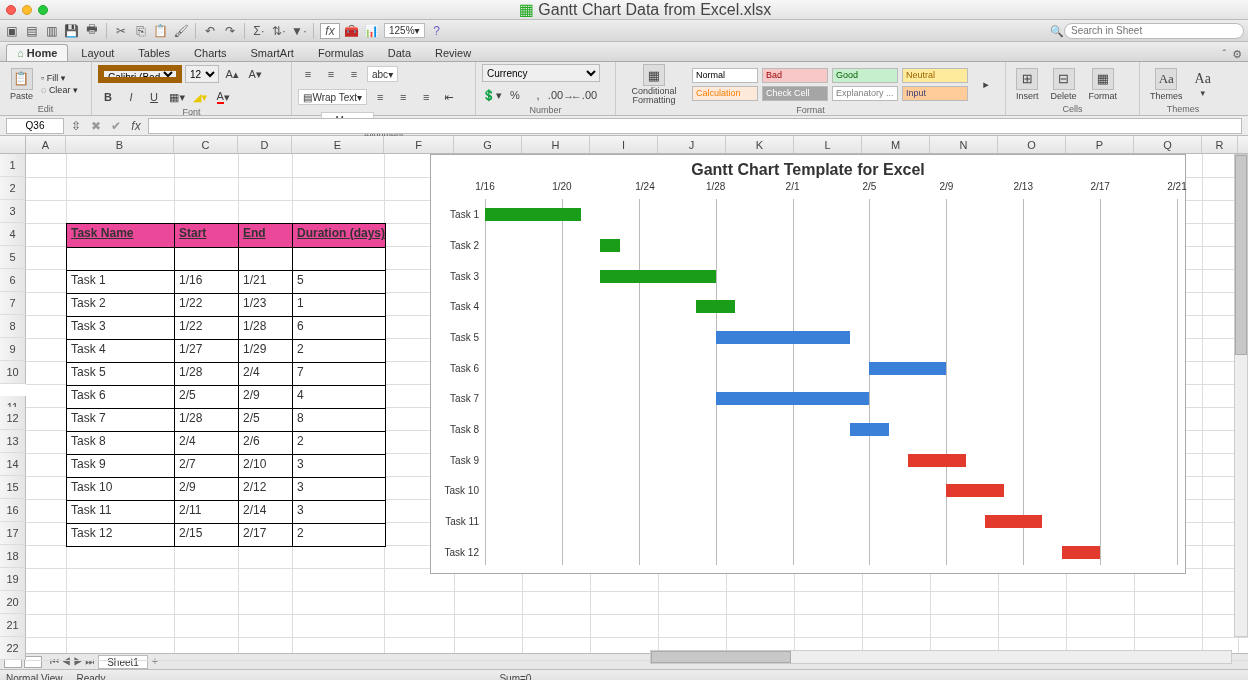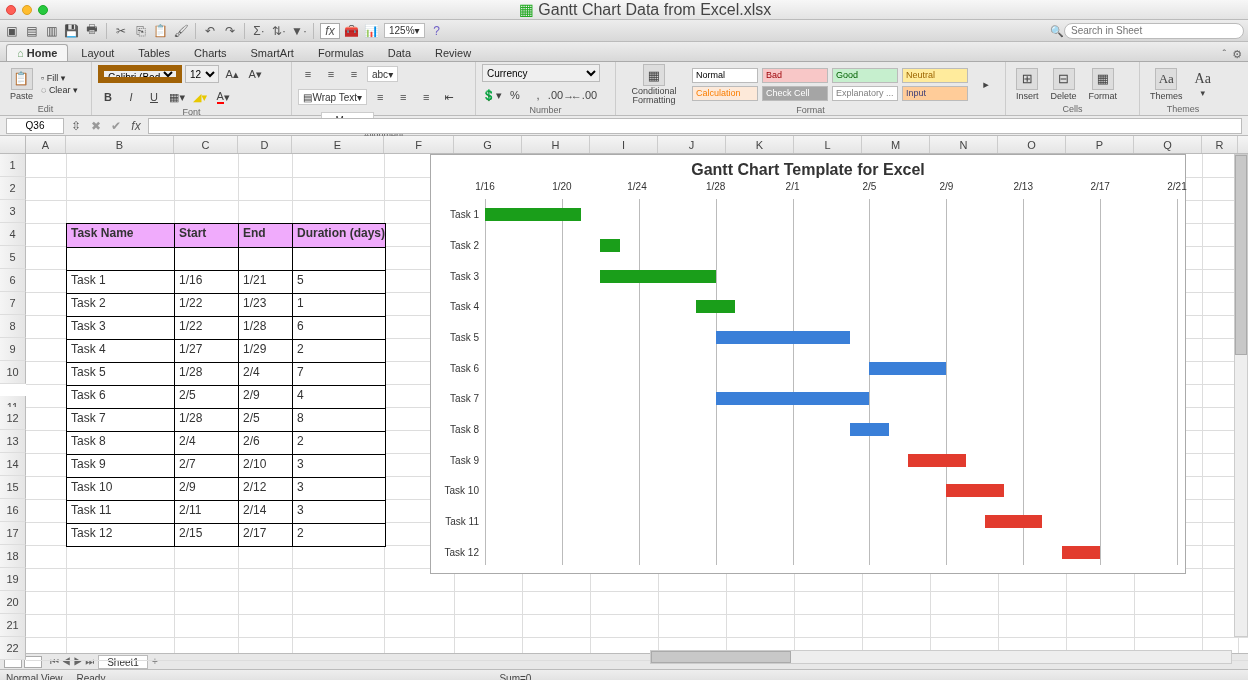--- a/index.html
+++ b/index.html
@@ -49,21 +49,21 @@
   .colhdr { display: flex; height: 18px; background: linear-gradient(#f5f5f5,#e5e5e5); border-bottom: 1px solid #bbb; }
   .corner { width: 26px; border-right: 1px solid #bbb; background: linear-gradient(#f5f5f5,#e5e5e5); }
   .ch { border-right: 1px solid #ccc; text-align: center; font-size: 11px; color: #444; line-height: 18px; }
   .rows { position: absolute; top: 18px; left: 0; right: 0; bottom: 0; }
   .rowhdr { position: absolute; left: 0; width: 26px; background: linear-gradient(90deg,#f5f5f5,#e5e5e5); border-right: 1px solid #bbb; text-align: center; font-size: 11px; color: #444; border-bottom: 1px solid #ddd; height: 23px; line-height: 23px; }
   .gridlines { position: absolute; left: 26px; right: 0; top: 0; bottom: 0; }
   .vline { position: absolute; top: 0; bottom: 0; width: 1px; background: #ddd; }
   .hline { position: absolute; left: 0; right: 0; height: 1px; background: #ddd; }
   
   .datatable { position: absolute; border: 1px solid #000; background: #fff; font-size: 12px; }
-  .datatable .thead { display: flex; background: #f0abfc; font-weight: bold; height: 23px; }
+  .datatable .thead { display: flex; background: #ec4899; font-weight: bold; height: 23px; text-decoration: underline; }
   .datatable .tr { display: flex; height: 23px; border-top: 1px solid #000; }
   .datatable .td { border-right: 1px solid #000; padding: 2px 4px; overflow: hidden; white-space: nowrap; }
   .datatable .td:last-child { border-right: none; }
   
   .chart { position: absolute; background: #fff; border: 1px solid #aaa; }
   .chart .ctitle { text-align: center; font-weight: bold; font-size: 16px; padding: 6px 0 2px 0; }
   .chart .plot { position: absolute; left: 54px; right: 10px; top: 44px; bottom: 8px; }
   .chart .xlbl { position: absolute; top: -18px; font-size: 10px; color: #333; transform: translateX(-50%); }
   .chart .ylbl { position: absolute; left: -50px; font-size: 10px; color: #333; width: 44px; text-align: right; transform: translateY(-50%); }
   .chart .vgrid { position: absolute; top: 0; bottom: 0; width: 1px; background: #bbb; }
@@ -428,21 +428,21 @@
       </div>
 
     <div class="chart" id="chart" style="left:430px;top:0px;width:756px;height:420px;">
       <div class="ctitle">Gantt Chart Template for Excel</div>
       <div class="plot" id="plot">
           <div class="vgrid" style="left: 0px;"></div>
           <div class="xlbl" style="left: 0px;">1/16</div>
           <div class="vgrid" style="left: 76.8889px;"></div>
           <div class="xlbl" style="left: 76.8889px;">1/20</div>
           <div class="vgrid" style="left: 153.778px;"></div>
-          <div class="xlbl" style="left: 152px; text-align: right;">1/24</div>
+          <div class="xlbl" style="left: 160px; text-align: right;">1/24</div>
           <div class="vgrid" style="left: 230.667px;"></div>
           <div class="xlbl" style="left: 230.667px;">1/28</div>
           <div class="vgrid" style="left: 307.556px;"></div>
           <div class="xlbl" style="left: 307.556px;">2/1</div>
           <div class="vgrid" style="left: 384.444px;"></div>
           <div class="xlbl" style="left: 384.444px;">2/5</div>
           <div class="vgrid" style="left: 461.333px;"></div>
           <div class="xlbl" style="left: 461.333px;">2/9</div>
           <div class="vgrid" style="left: 538.222px;"></div>
           <div class="xlbl" style="left: 538.222px;">2/13</div>

